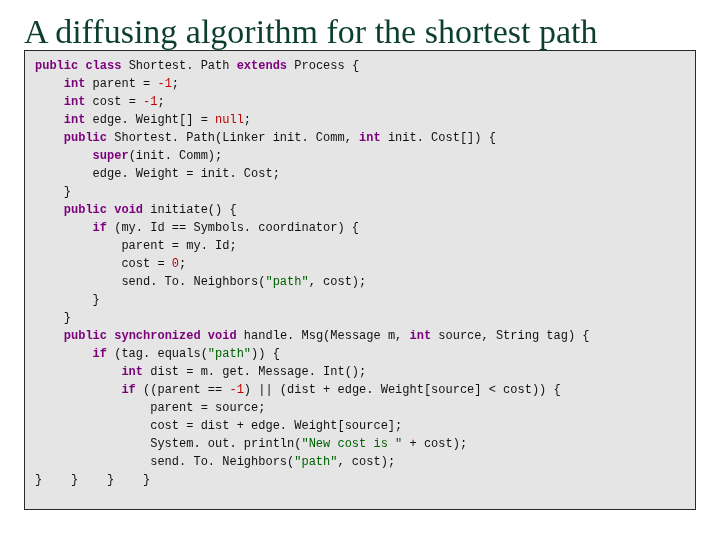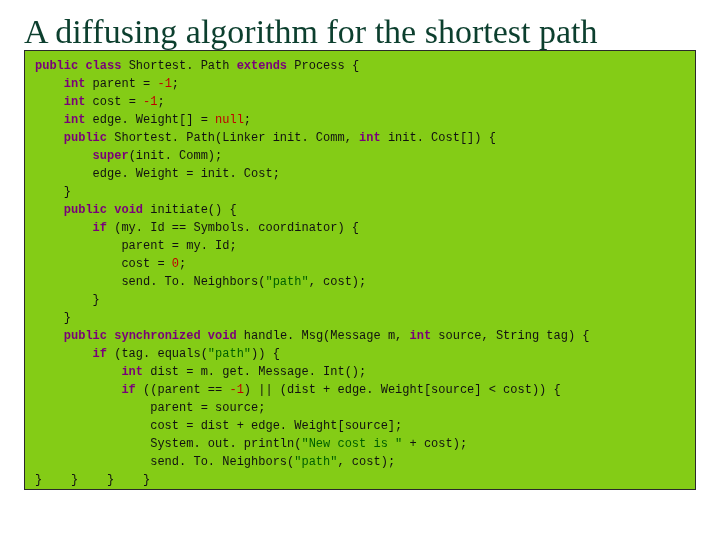--- a/index.html
+++ b/index.html
@@ -23,22 +23,22 @@
     line-height: 1.05;
     color: #0c3f2e;
     margin: 4px 0 2px 0;
     padding-bottom: 2px;
     border-bottom: 2px solid #0c3f2e;
     font-weight: normal;
   }
   .codebox {
     margin-top: -6px;
     border: 1.5px solid #2a2a2a;
-    padding: 6px 10px 0 10px;
-    background: #84cc16;
+    padding: 6px 10px 20px 10px;
+    background: #e5e5e5;
   }
   .code {
     font-family: "Courier New", Courier, monospace;
     font-size: 12px;
     line-height: 1.5;
     white-space: pre;
     color: #111;
   }
   .kw { color: #7a007a; font-weight: bold; }  
   .num { color: #c00000; }                    

